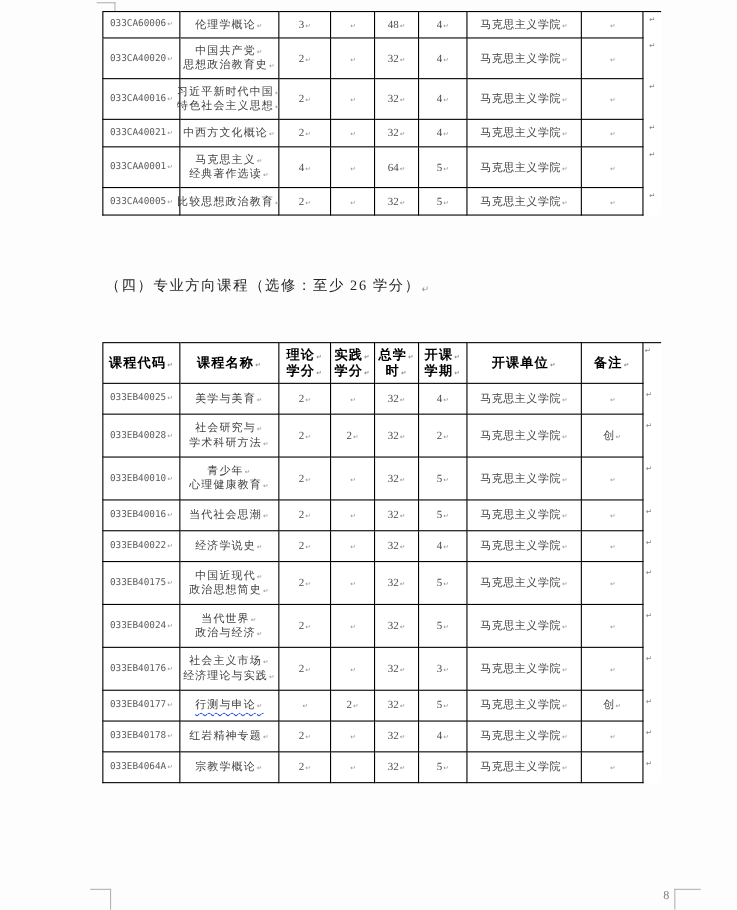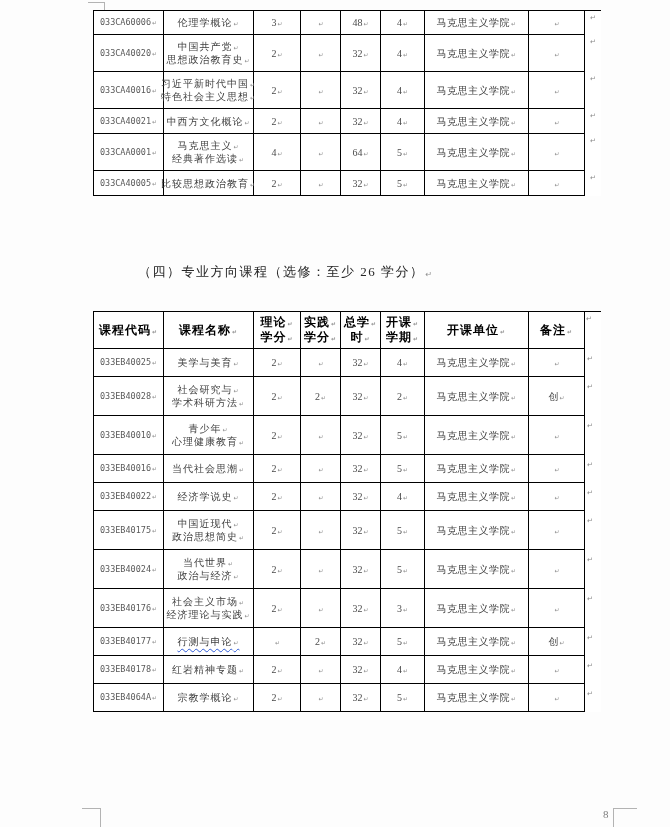--- a/index.html
+++ b/index.html
@@ -41,22 +41,22 @@
   }
   .mark .pm{font-size:7px;color:#888;}
   
   .wavy .ln{
     text-decoration:underline;text-decoration-style:wavy;
     text-decoration-color:#2f5bd6;text-decoration-thickness:1px;
     text-underline-offset:3px;color:#3a3a3a;
   }
   
   .heading{
-    position:absolute;left:96px;top:263px;font-size:13px;color:#262626;
-    letter-spacing:1.5px;white-space:nowrap;margin-left:42px;
+    position:absolute;left:96px;top:251px;font-size:13px;color:#262626;
+    letter-spacing:1.5px;white-space:nowrap;
   }
   .heading .pm{font-size:8px;}
   
   .cropline{position:absolute;background:#b3b3b3;}
   .pagenum{
     position:absolute;left:603px;top:808px;font-size:11px;color:#7d7d7d;
     font-family:"Liberation Serif",serif;
   }
 </style>
 </head>

